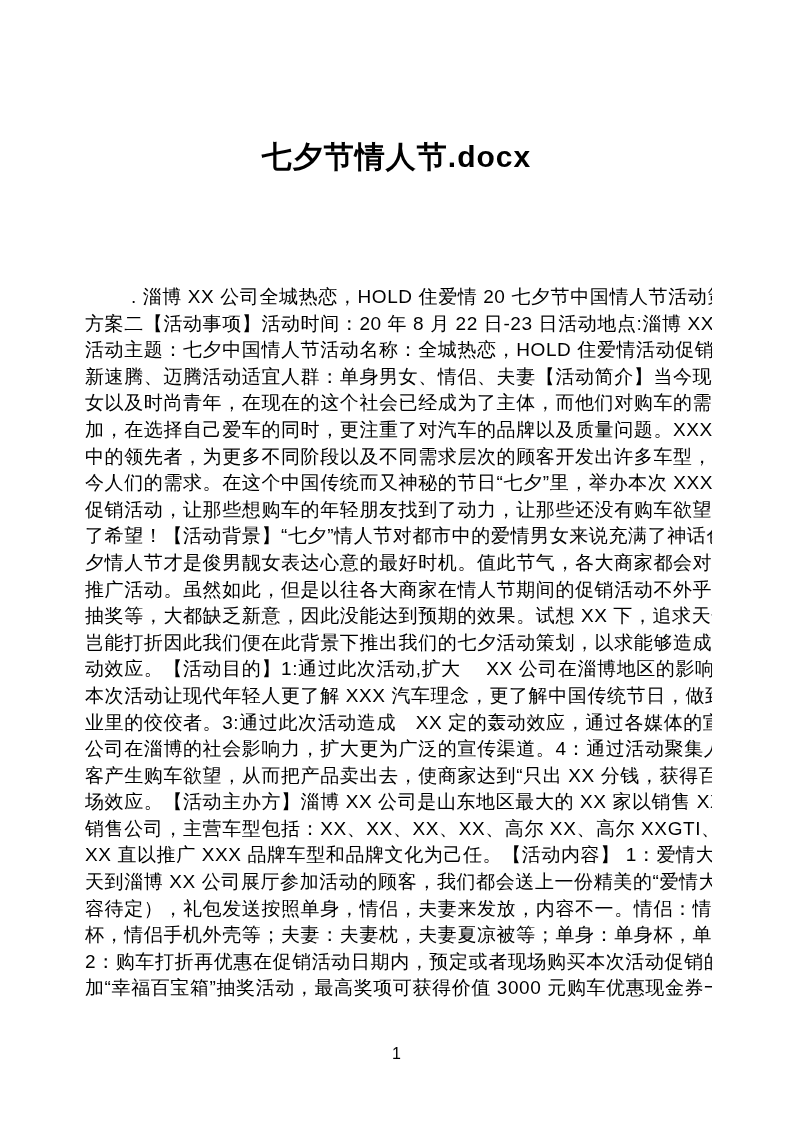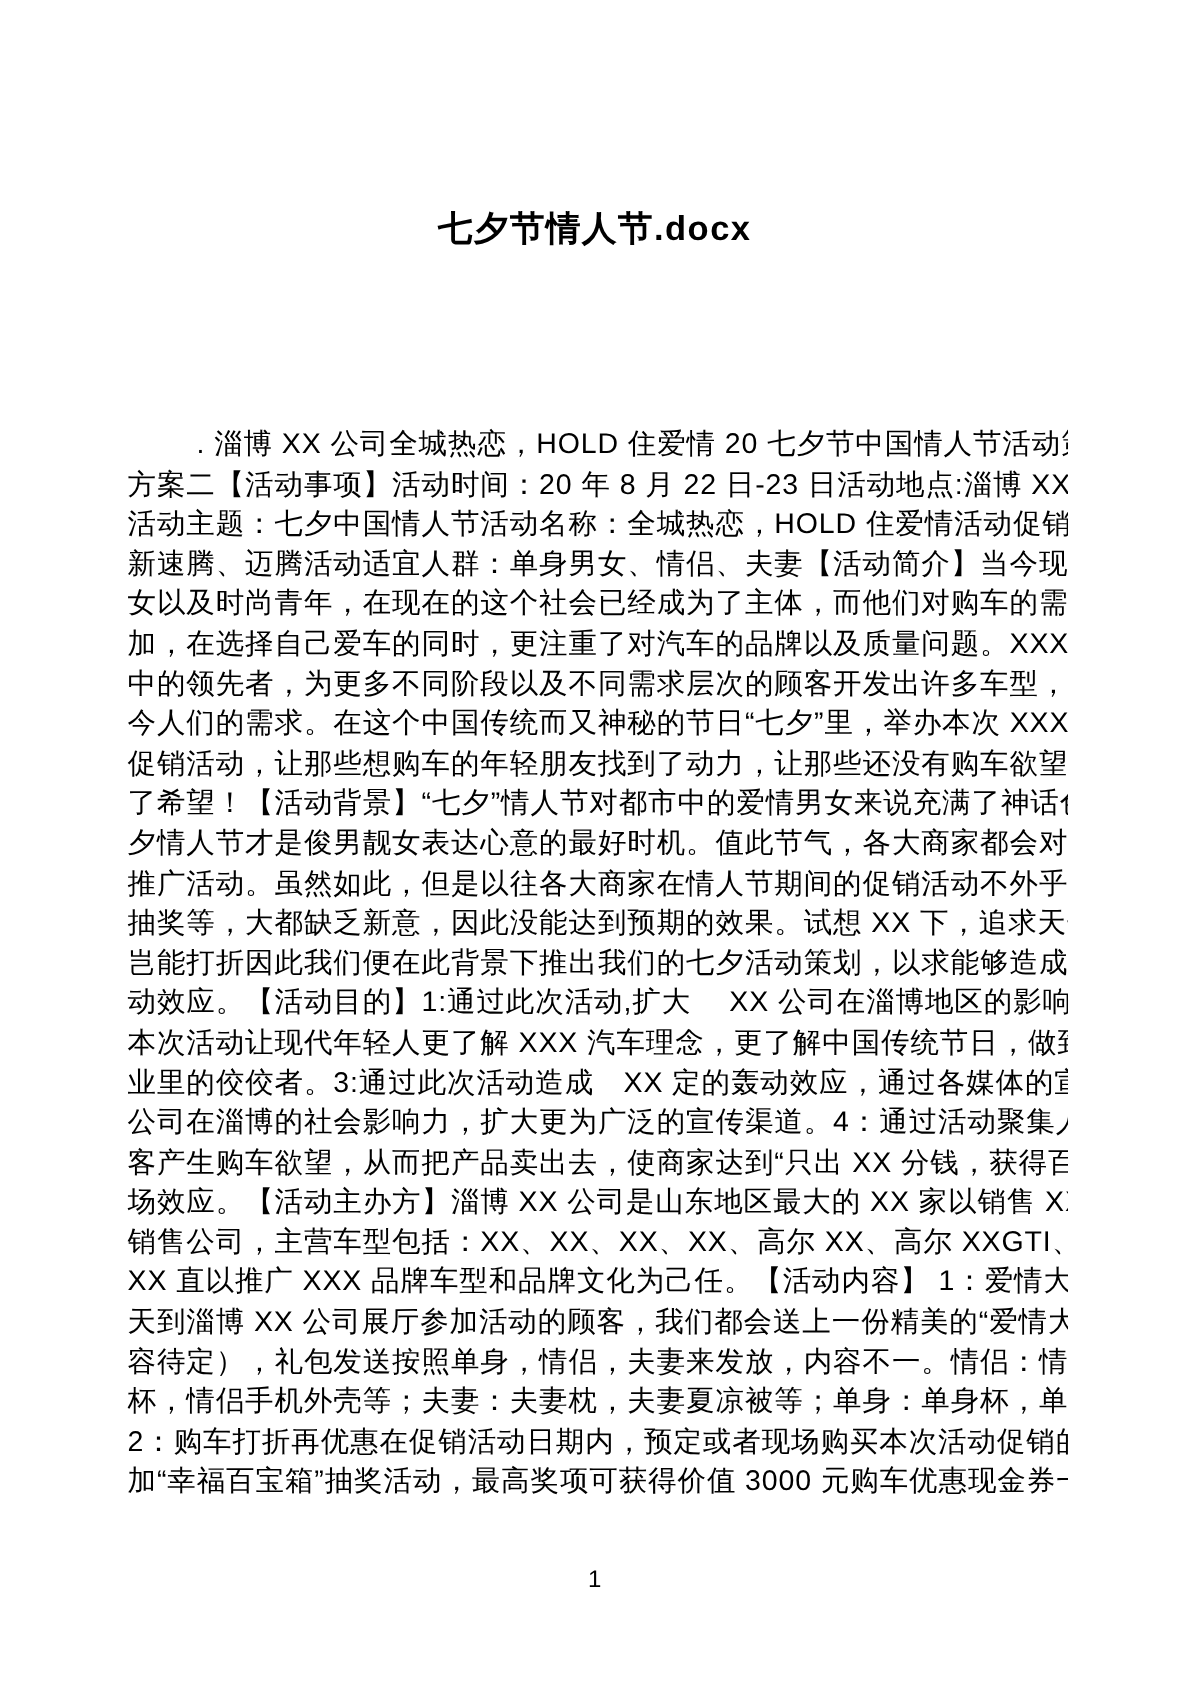--- a/index.html
+++ b/index.html
@@ -16,21 +16,21 @@
     font-family: "Liberation Sans", "DejaVu Sans", sans-serif;
     overflow: hidden;
   }
   .doc-title {
     position: absolute;
     top: 137px;
     left: 0;
     width: 793px;
     margin: 0;
     text-align: center;
-    font-size: 23px;
+    font-size: 30px;
     font-weight: bold;
     letter-spacing: 1px;
     color: #000000;
   }
   .doc-body {
     position: absolute;
     top: 284px;
     left: 85px;
     width: 627px;
     overflow: hidden;

